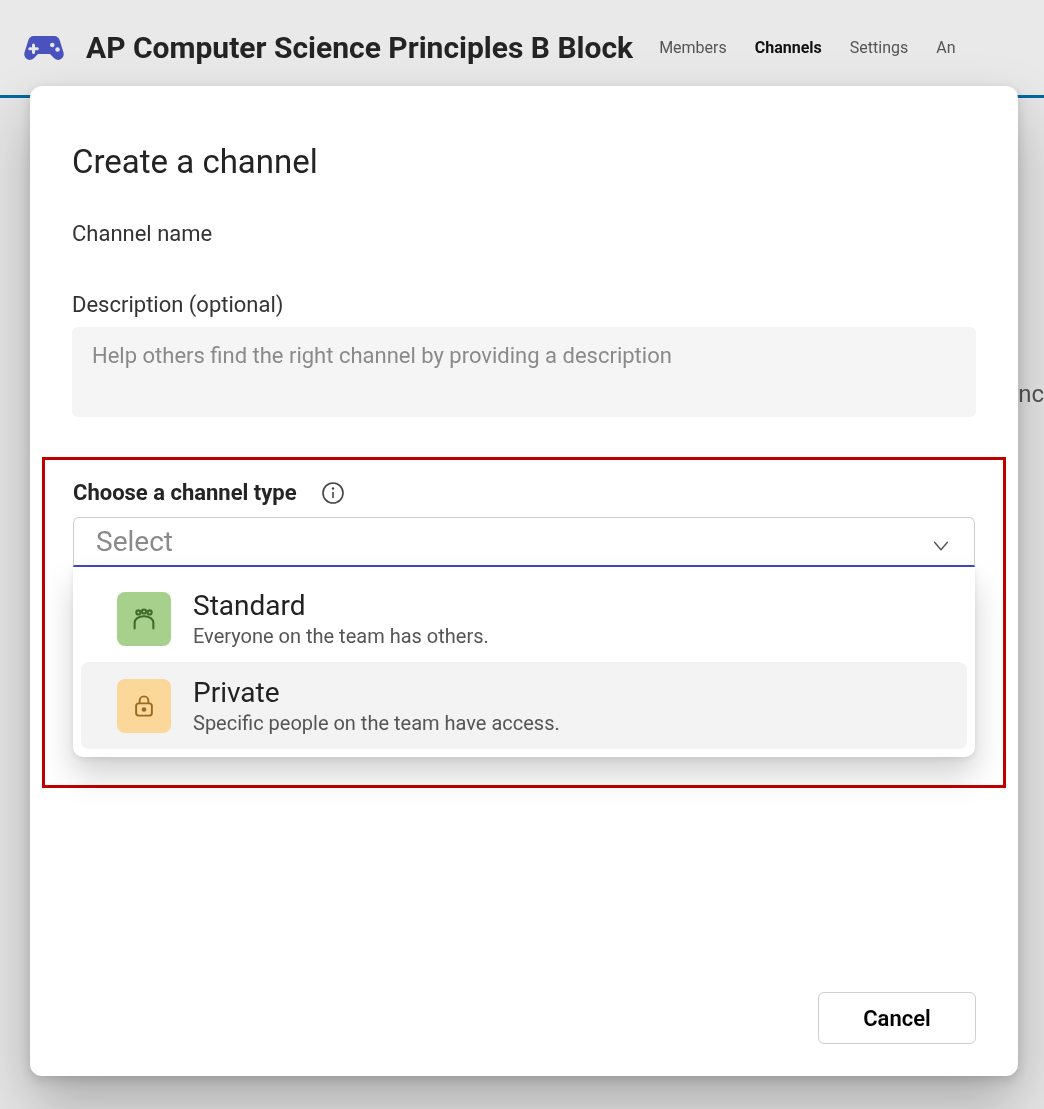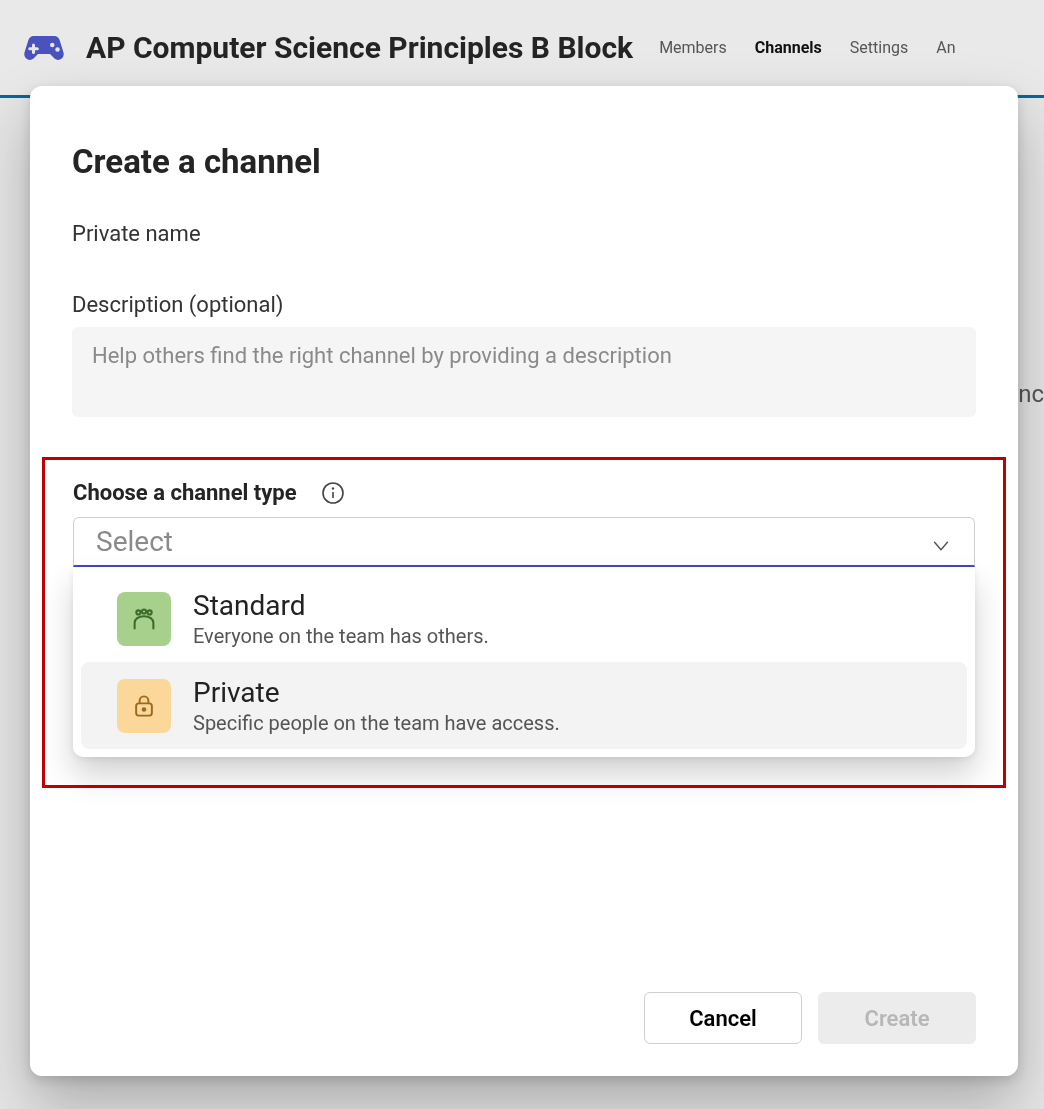--- a/index.html
+++ b/index.html
@@ -55,21 +55,21 @@
     width: 988px; height: 990px;
     background: #fff;
     border-radius: 12px;
     box-shadow: 0 30px 60px rgba(0,0,0,0.25), 0 4px 12px rgba(0,0,0,0.15);
     padding: 46px 42px 32px 42px;
     display: flex;
     flex-direction: column;
   }
   .modal-title {
     font-size: 33px;
-    font-weight: 700;
+    font-weight: 400;
     margin: 10px 0 40px 0;
   }
   .field-label {
     font-size: 22px;
     color: #333;
     margin-bottom: 10px;
     display: block;
   }
   .text-input, .textarea {
     width: 100%;
@@ -187,21 +187,21 @@
   <span class="tab active">Channels</span>
   <span class="tab">Settings</span>
   <span class="tab">An</span>
 </div>
 <div class="bg-content">enc</div>
 
 <div class="modal">
   <h1 class="modal-title">Create a channel</h1>
 
   <div class="field-block">
-    <label class="field-label">Private name</label>
+    <label class="field-label">Channel name</label>
   </div>
 
   <div class="field-block">
     <label class="field-label">Description (optional)</label>
     <textarea class="textarea" placeholder="Help others find the right channel by providing a description" style=""></textarea>
   </div>
 
   <div class="highlight-box">
     <div class="type-label-row">
       <span class="type-label">Choose a channel type</span>
@@ -249,15 +249,14 @@
         <div class="option-text">
           <div class="opt-title">Private</div>
           <div class="opt-desc">Specific people on the team have access.</div>
         </div>
       </div>
     </div>
   </div>
 
   <div class="footer">
     <button class="btn btn-secondary">Cancel</button>
-    <button class="btn btn-primary" disabled="">Create</button>
   </div>
 </div>
 
 </body></html>

